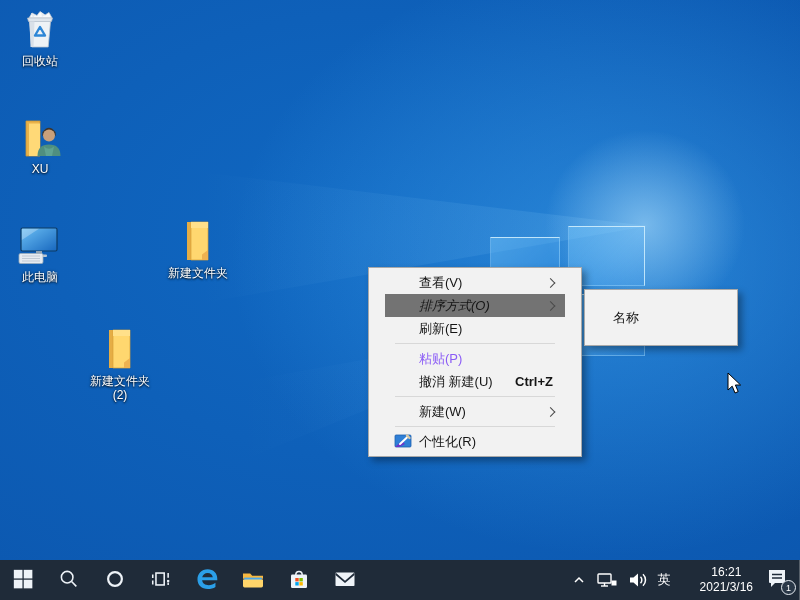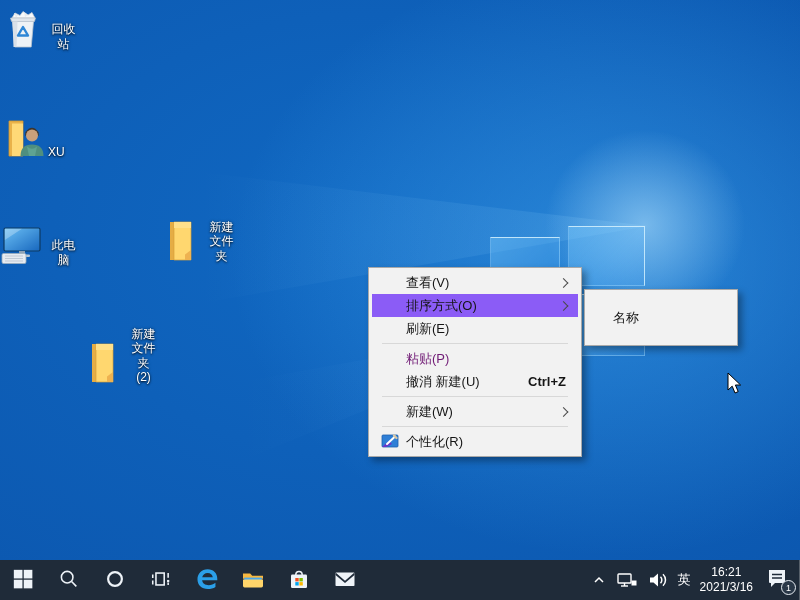--- a/index.html
+++ b/index.html
@@ -22,32 +22,32 @@
   .logo-glow { position:absolute; left:545px; top:130px; width:200px; height:190px;
     background:radial-gradient(closest-side, rgba(185,230,255,.55), rgba(185,230,255,0)); }
   .pane { position:absolute; background:linear-gradient(135deg, rgba(125,205,255,.42), rgba(70,160,240,.22));
     border:1px solid rgba(170,220,255,.35); border-top-color:rgba(215,243,255,.85); }
   .pane-tl { left:490px; top:237px; width:70px; height:49px; }
   .pane-tr { left:568px; top:226px; width:77px; height:60px; border-right-color:rgba(215,243,255,.8); }
   .pane-bl { left:490px; top:294px; width:70px; height:62px; }
   .pane-br { left:568px; top:294px; width:77px; height:62px; }
 
   
-  .dicon { position:absolute; width:78px; display:flex; flex-direction:row; align-items:flex-end; gap:3px; }
+  .dicon { position:absolute; width:78px; display:flex; flex-direction:column; align-items:center; gap:3px; }
   .dicon .glyph { width:44px; height:44px; display:block; }
   .dicon .lbl { color:#fff; font-size:12px; line-height:1.2; text-align:center;
     text-shadow:0 1px 2px rgba(0,0,0,.85), 0 0 3px rgba(0,0,0,.55); }
 
   
   .menu { position:absolute; left:368px; top:267px; width:214px; background:#f2f2f2;
-    border:1px solid #a9a9a9; box-shadow:4px 4px 7px rgba(0,0,0,.35); padding:3px 3px;
+    border:1px solid #a9a9a9; box-shadow:4px 4px 7px rgba(0,0,0,.35); padding:3px 16px;
     font-size:13px; color:#151515; z-index:20; }
   .mi { height:23px; display:flex; align-items:center; padding:0 12px 0 34px; position:relative; }
-  .mi.hl { background:#8b5cf6; }
-  .mi.disabled { color:#701a75; }
+  .mi.hl { background:#737373;font-style:italic; }
+  .mi.disabled { color:#8b5cf6; }
   .mi .short { margin-left:auto;font-weight:bold; }
   .mi .chev { position:absolute; right:11px; top:50%; width:7px; height:7px;
     border-top:1.4px solid #4a4a4a; border-right:1.4px solid #4a4a4a;
     transform:translateY(-50%) rotate(45deg); }
   .mi .ico { position:absolute; left:9px; top:3px; width:18px; height:16px; }
   .sep { height:1px; background:#d8d8d8; margin:3px 10px; }
   .submenu { position:absolute; left:584px; top:289px; width:154px; background:#f2f2f2;
     border:1px solid #a9a9a9; box-shadow:4px 4px 7px rgba(0,0,0,.35); padding:16px 0;
     font-size:13px; color:#151515; z-index:21; }
   .submenu .mi { padding-left:28px; }
@@ -57,21 +57,21 @@
 
   
   .taskbar { position:absolute; left:0; top:560px; width:800px; height:40px; background:#1f2b39;
     display:flex; align-items:center; z-index:30; }
   .tb-left { display:flex; height:100%; }
   .tbtn { width:46px; height:40px; display:flex; align-items:center; justify-content:center;
     background:none; border:none; cursor:default; }
   .tb-right { margin-left:auto; display:flex; align-items:center; gap:9px; padding-right:8px; height:100%; }
   .tico { display:flex; align-items:center; justify-content:center; }
   .lang { color:#fff; font-size:13px; }
-  .clock { color:#fff; font-size:12px; text-align:center; line-height:1.25; }
+  .clock { color:#fff; font-size:12px; text-align:center; line-height:1.25;margin-left:20px; }
   .clock span { display:block; }
   .ac { position:relative; width:30px; height:30px; display:flex; align-items:center; justify-content:center; }
   .badge { position:absolute; right:-4px; bottom:0; width:15px; height:15px; border-radius:50%;
     background:#2a3848; border:1.5px solid #e8edf3; color:#fff; font-size:9px;
     display:flex; align-items:center; justify-content:center; }
   .edge-line { position:absolute; right:0; top:0; width:1px; height:40px; background:rgba(255,255,255,.25); }
 </style>
 </head>
 <body>
 

